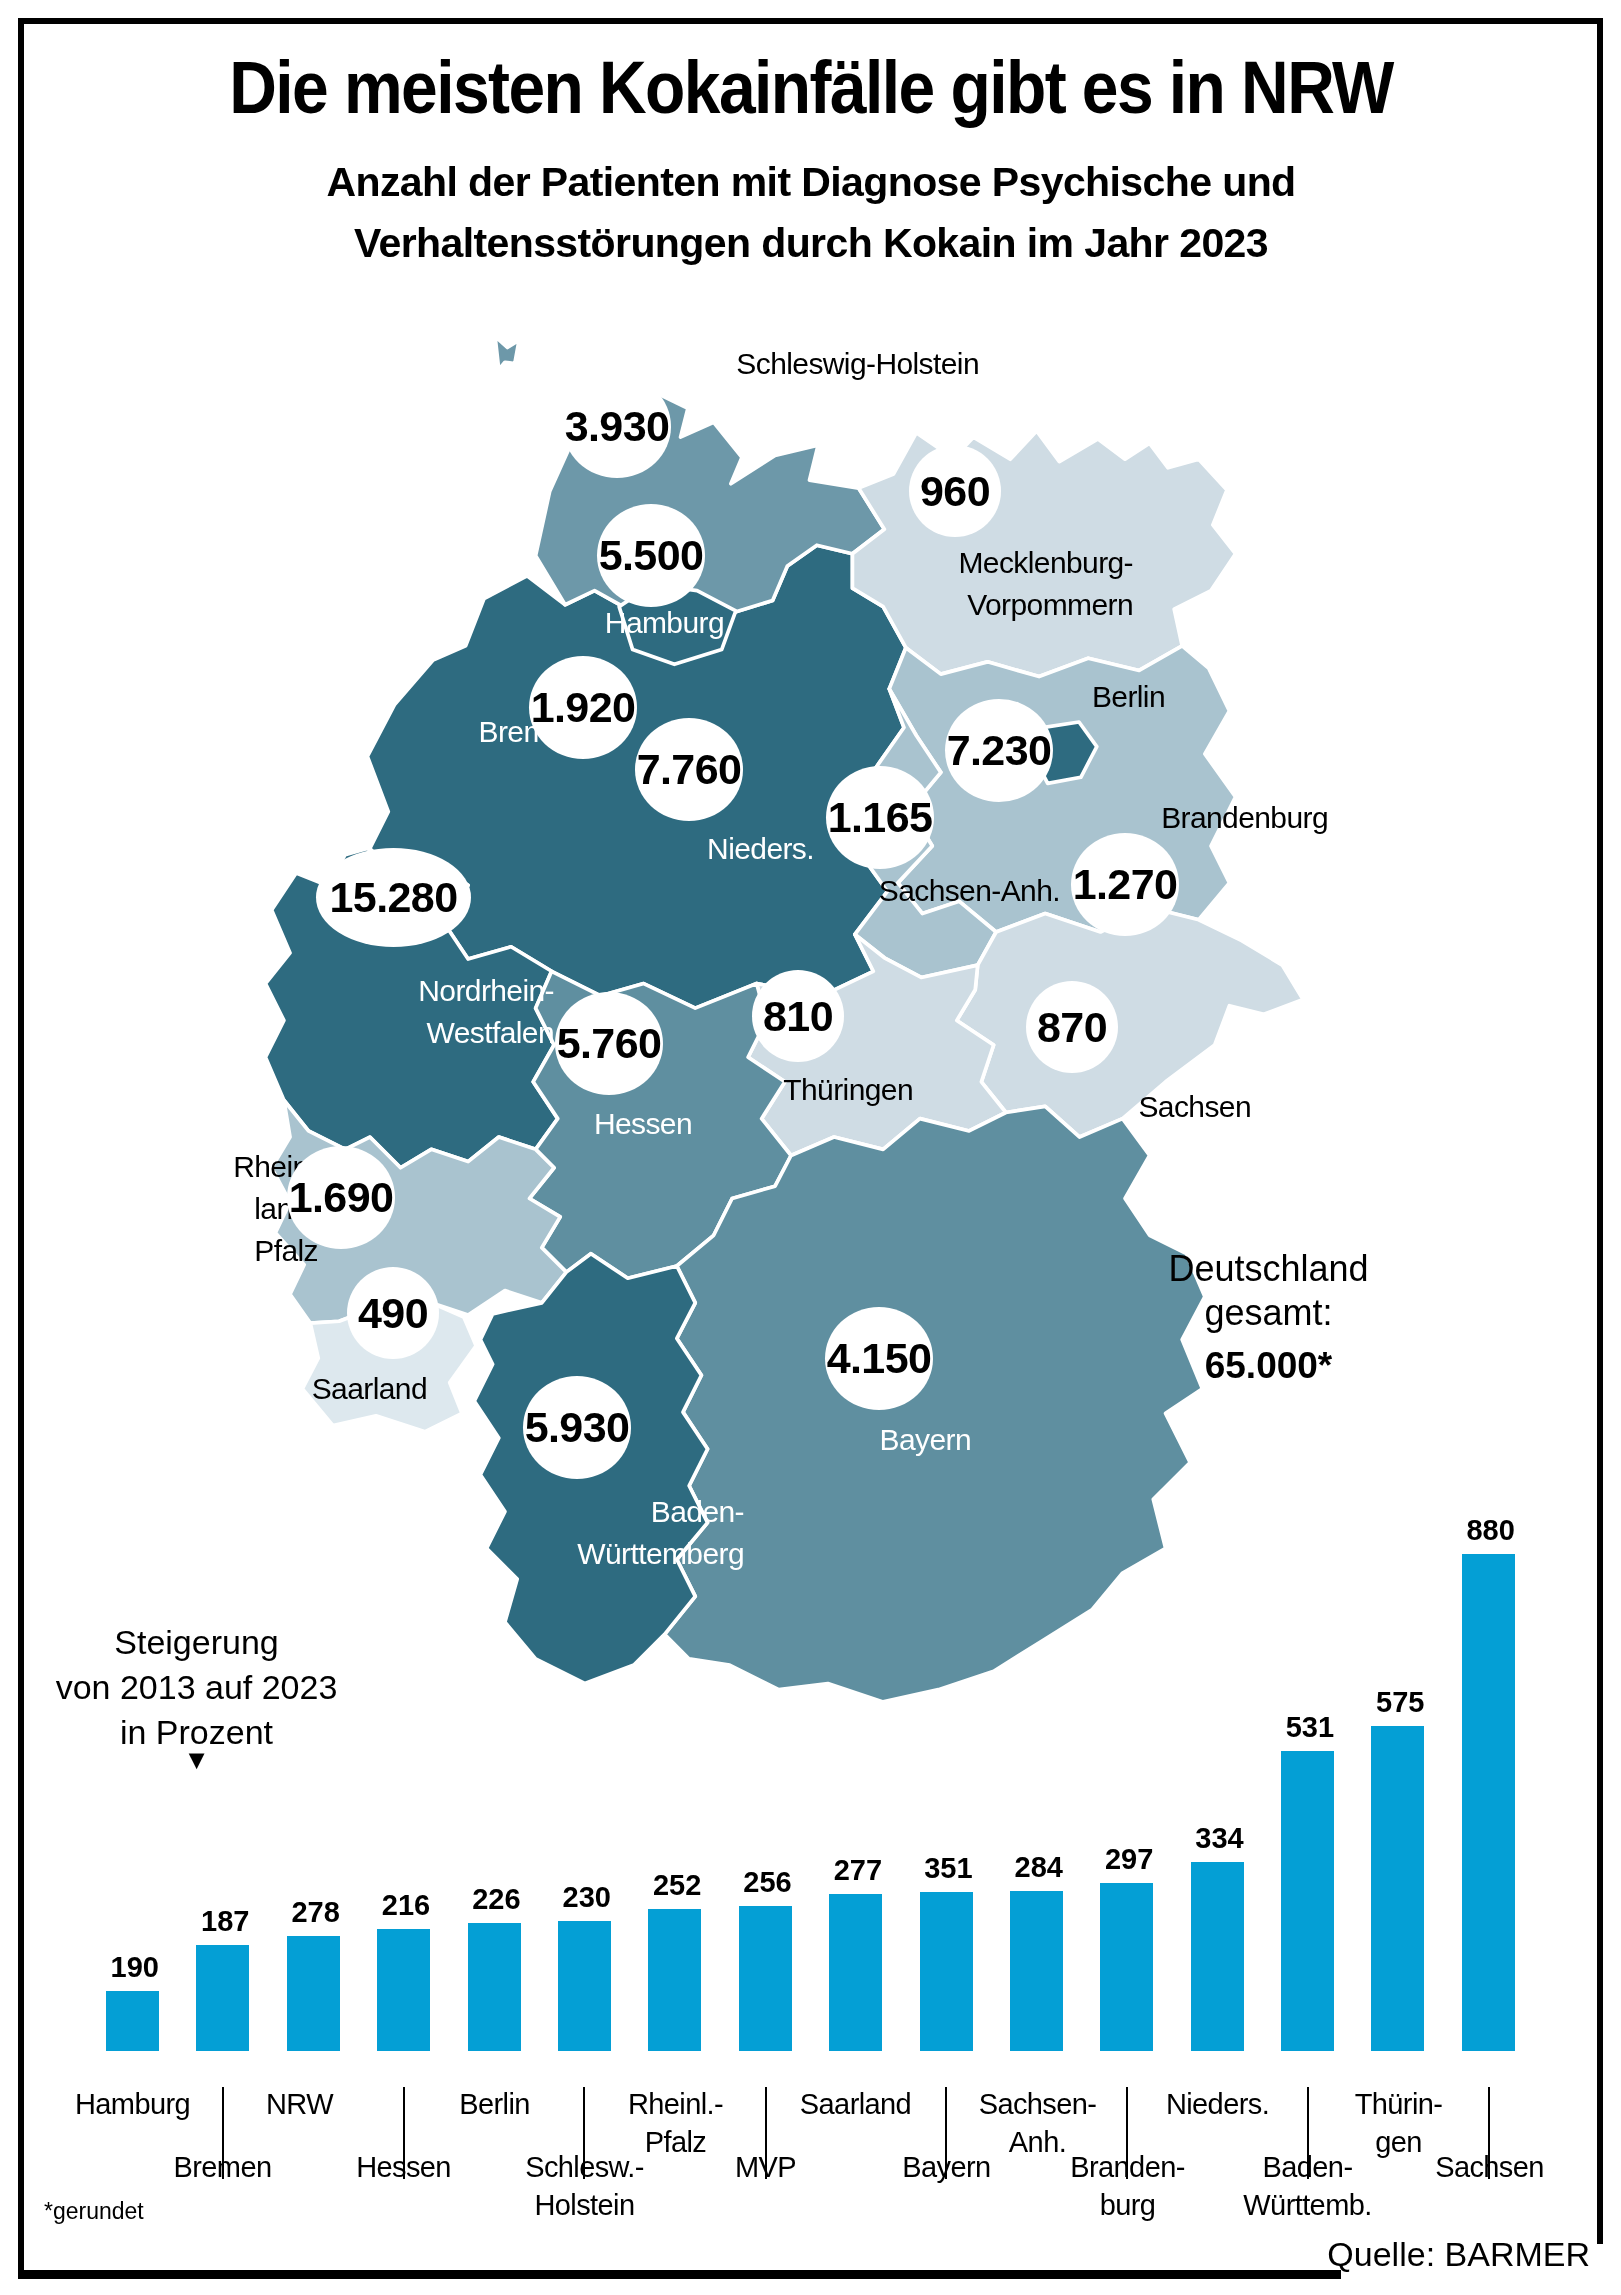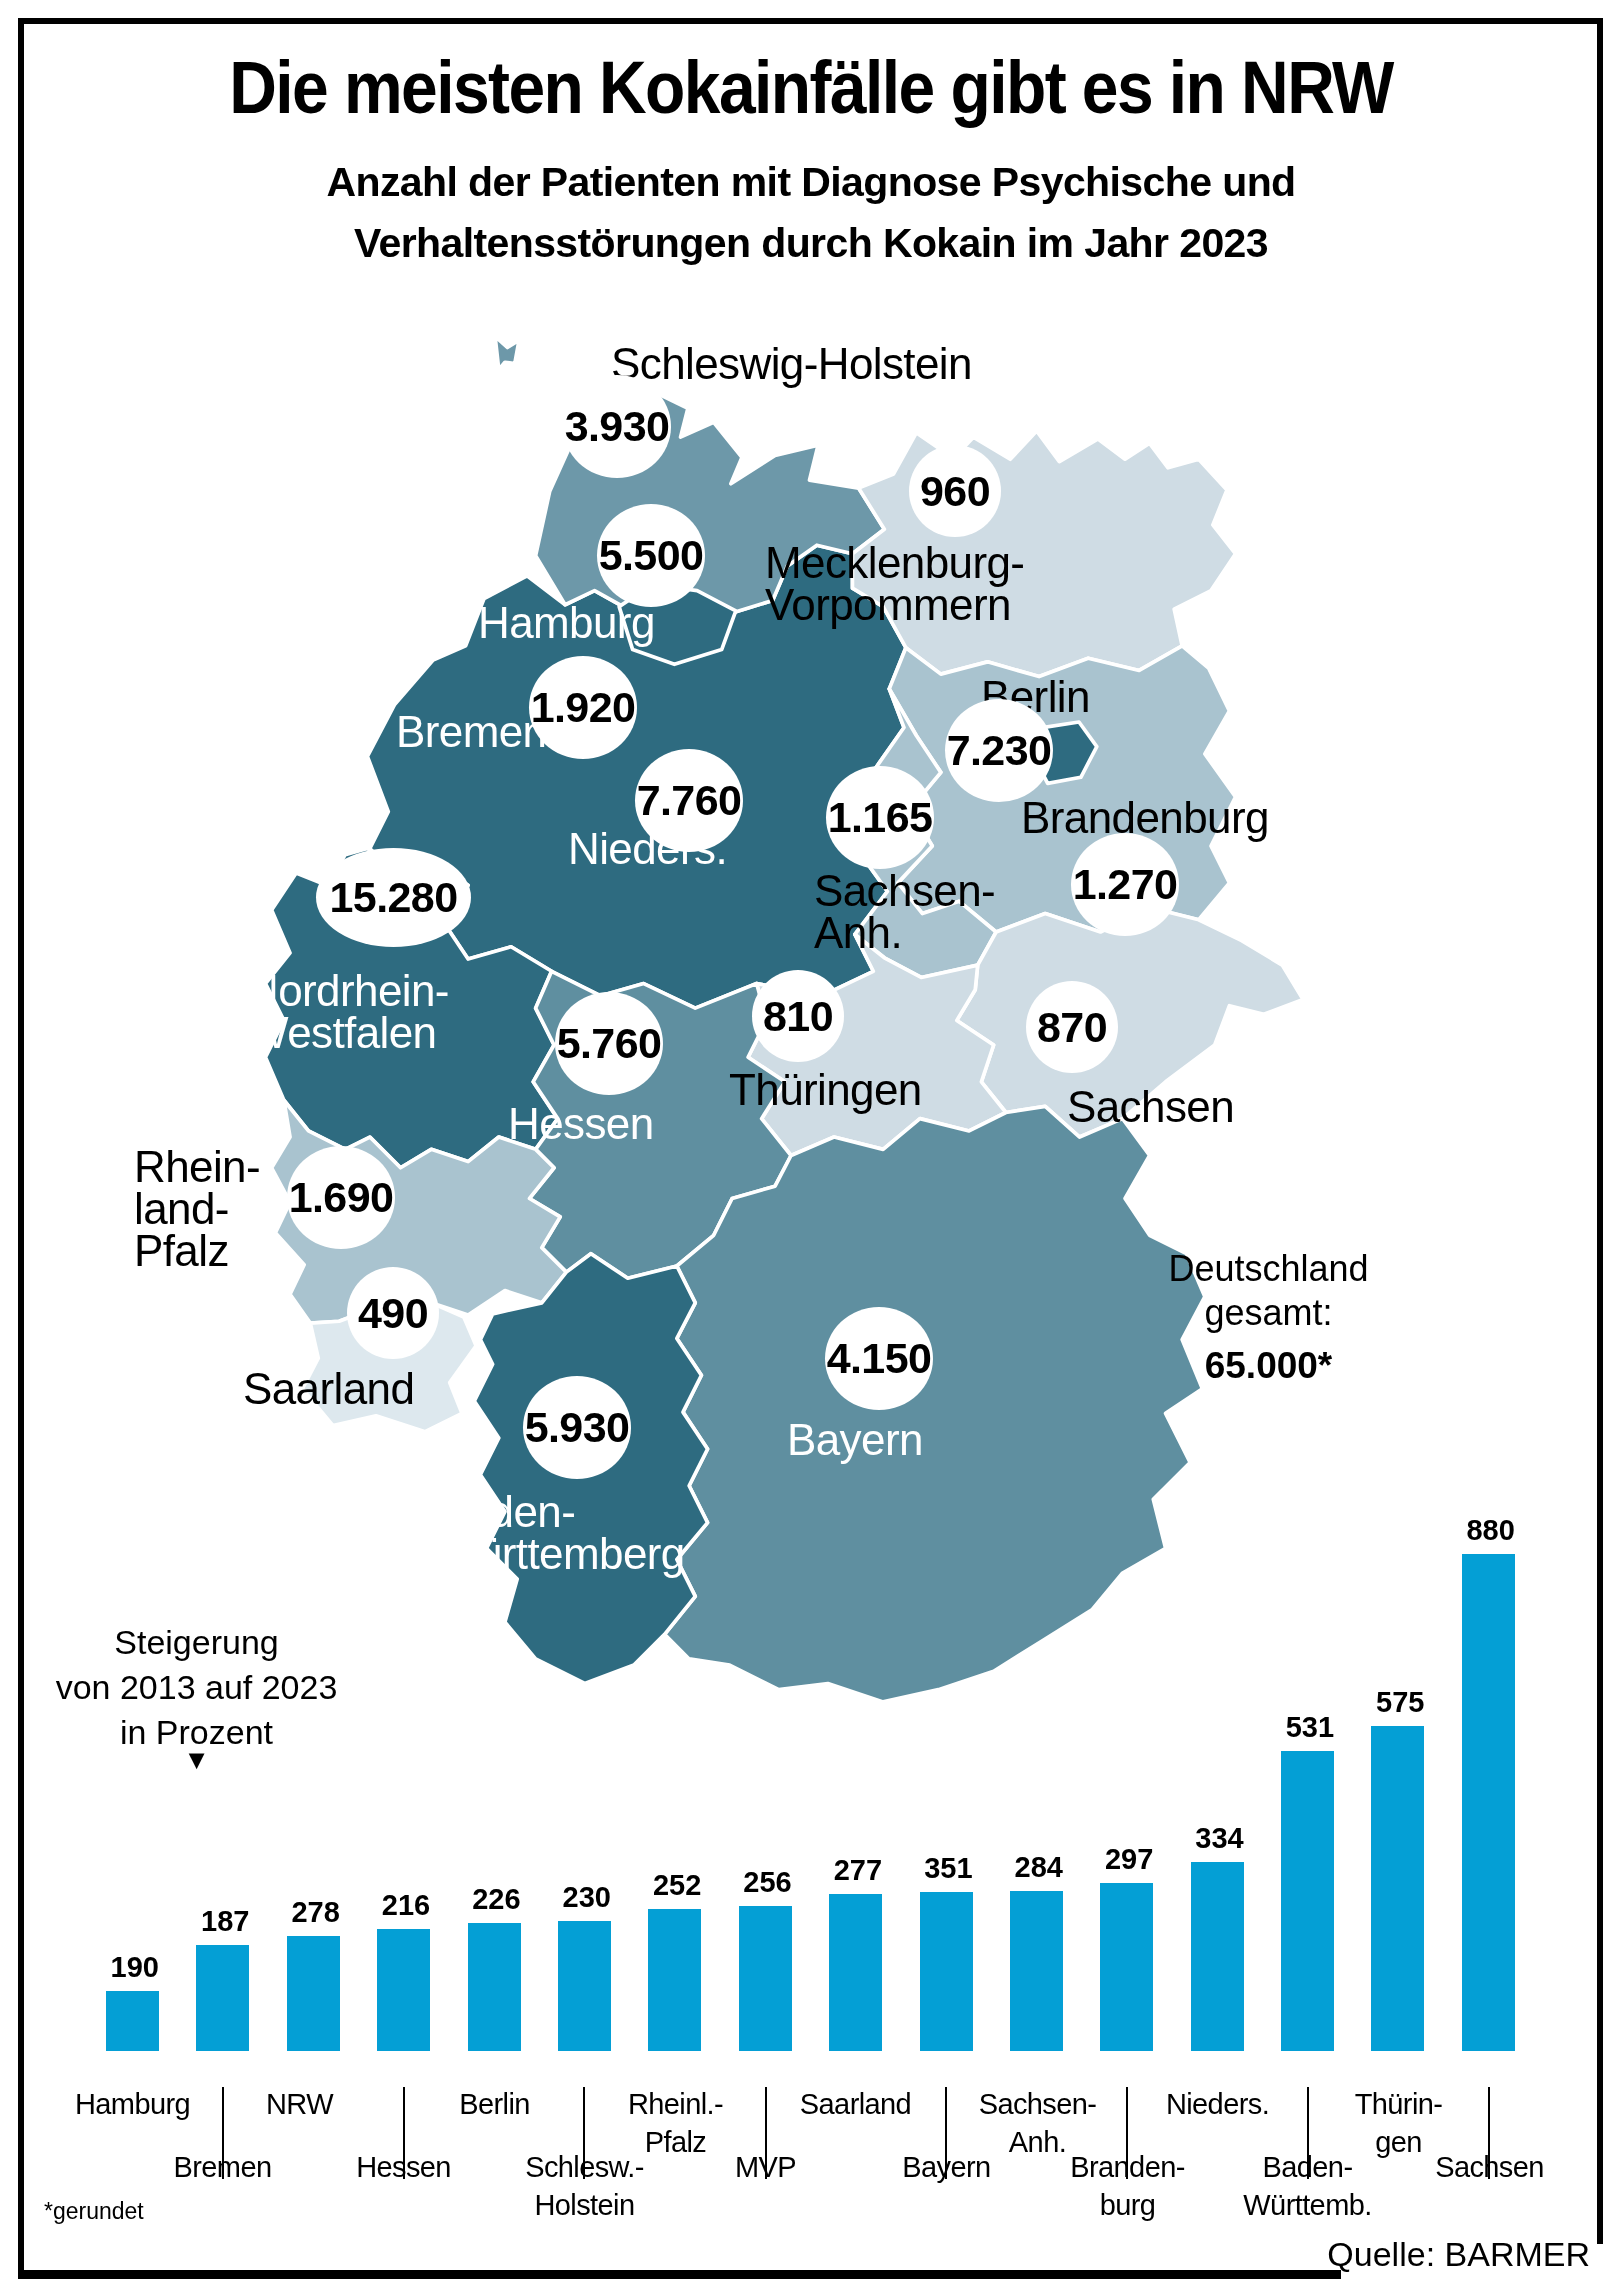--- a/index.html
+++ b/index.html
@@ -4,21 +4,21 @@
 <style>
   html,body{margin:0;padding:0;background:#fff;}
   body{width:1622px;height:2295px;position:relative;font-family:"Liberation Sans",sans-serif;color:#000;overflow:hidden;}
   .abs{position:absolute;}
   
   .frame-seg{position:absolute;background:#000;}
   
   .title{left:0;top:44px;width:1622px;font-size:75px;font-weight:bold;letter-spacing:-1.8px;transform:scaleX(.88);transform-origin:50% 50%;white-space:nowrap;text-align:center;}
   .subtitle{left:0;top:152px;width:1622px;font-size:41px;font-weight:bold;line-height:61px;text-align:center;letter-spacing:-0.6px;}
   
-  .map-label{position:absolute;font-size:44px;line-height:42px;text-align:left;letter-spacing:-0.6px;}
+  .map-label{position:absolute;font-size:30px;line-height:42px;text-align:right;letter-spacing:-0.6px;}
   .lbl-dark{color:#000;}
   .lbl-light{color:#fff;}
   
   .vcircle{position:absolute;background:#fff;border-radius:50%;display:flex;align-items:center;justify-content:center;font-size:43px;font-weight:bold;letter-spacing:-0.6px;}
   
   .total-block{left:1115px;top:1247px;width:307px;font-size:36px;line-height:44px;text-align:center;}
   .total-value{font-size:37px;font-weight:bold;margin-top:8.6px;}
   
   .annot{left:43px;top:1620px;width:307px;font-size:34px;line-height:45px;text-align:center;}
   .annot-arrow{left:43px;top:1745px;width:307px;font-size:27px;text-align:center;}
@@ -129,21 +129,21 @@
   </div>
 <div class="vcircle" style="left:597px;top:504px;width:108px;height:103px;">
     <span>5.500</span>
   </div>
 <div class="vcircle" style="left:909px;top:445px;width:92px;height:92px;">
     <span>960</span>
   </div>
 <div class="vcircle" style="left:529px;top:656px;width:108px;height:103px;">
     <span>1.920</span>
   </div>
-<div class="vcircle" style="left:635px;top:749px;width:108px;height:103px;">
+<div class="vcircle" style="left:635px;top:718px;width:108px;height:103px;">
     <span>7.760</span>
   </div>
 <div class="vcircle" style="left:945px;top:699px;width:108px;height:103px;">
     <span>7.230</span>
   </div>
 <div class="vcircle" style="left:1071px;top:833px;width:108px;height:103px;">
     <span>1.270</span>
   </div>
 <div class="vcircle" style="left:826px;top:766px;width:108px;height:103px;">
     <span>1.165</span>

